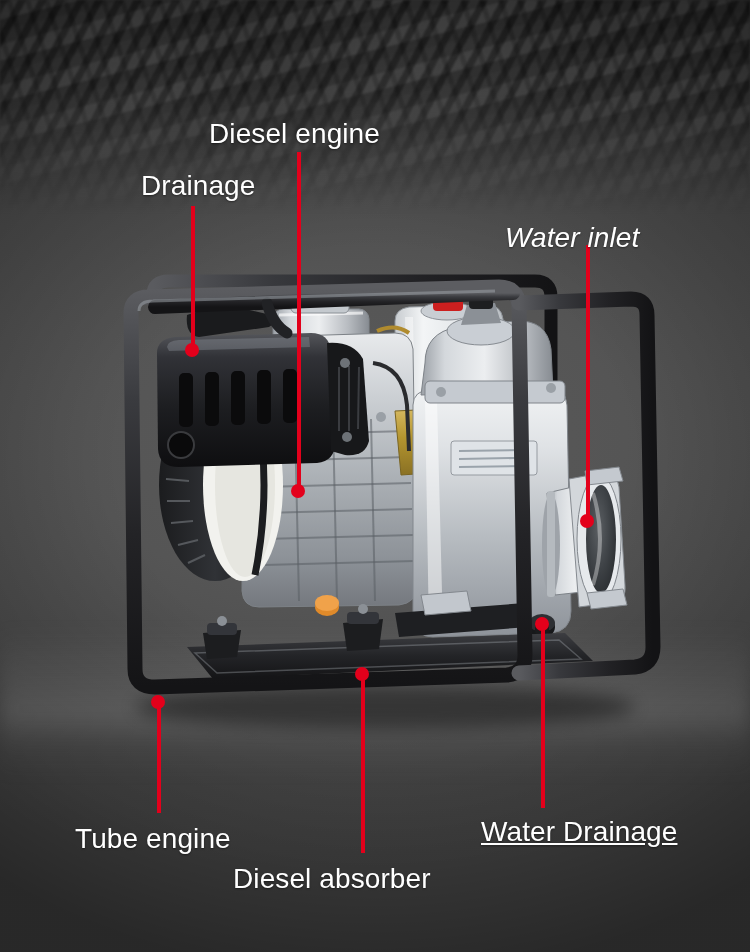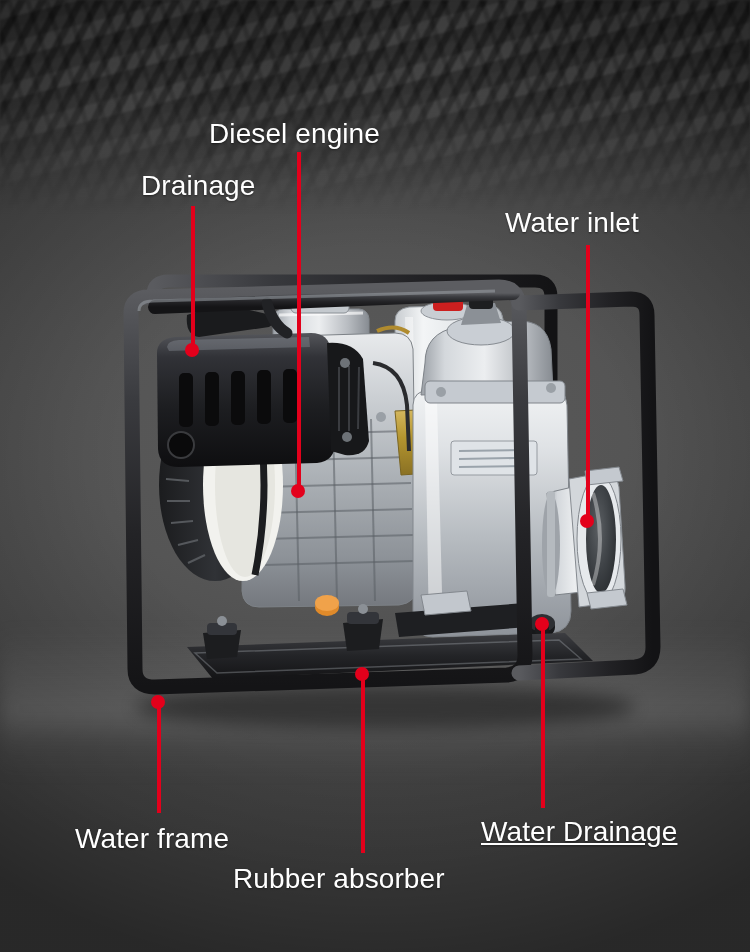--- a/index.html
+++ b/index.html
@@ -320,27 +320,27 @@
   <div class="leader" style="left:297px;top:152px;width:4px;height:340px;"></div>
   <div class="leader-dot" style="left:291px;top:484px;width:14px;height:14px;"></div>
   <div class="callout-label" style="left:209px;top:120px;font-size:28px;">Diesel engine</div>
 
   <div class="leader" style="left:191px;top:206px;width:4px;height:145px;"></div>
   <div class="leader-dot" style="left:185px;top:343px;width:14px;height:14px;"></div>
   <div class="callout-label" style="left:141px;top:172px;font-size:28px;">Drainage</div>
 
   <div class="leader" style="left:586px;top:245px;width:4px;height:277px;"></div>
   <div class="leader-dot" style="left:580px;top:514px;width:14px;height:14px;"></div>
-  <div class="callout-label" style="left:505px;top:209px;font-size:28px;">Water inlet</div>
+  <div class="callout-label" style="left:505px;top:224px;font-size:28px;font-style:italic;">Water inlet</div>
 
   <div class="leader" style="left:157px;top:701px;width:4px;height:112px;"></div>
   <div class="leader-dot" style="left:151px;top:695px;width:14px;height:14px;"></div>
-  <div class="callout-label" style="left:75px;top:825px;font-size:28px;">Water frame</div>
+  <div class="callout-label" style="left:75px;top:825px;font-size:28px;">Tube engine</div>
 
   <div class="leader" style="left:361px;top:673px;width:4px;height:180px;"></div>
   <div class="leader-dot" style="left:355px;top:667px;width:14px;height:14px;"></div>
-  <div class="callout-label" style="left:233px;top:865px;font-size:28px;">Rubber absorber</div>
+  <div class="callout-label" style="left:233px;top:865px;font-size:28px;">Diesel absorber</div>
 
   <div class="leader" style="left:541px;top:623px;width:4px;height:185px;"></div>
   <div class="leader-dot" style="left:535px;top:617px;width:14px;height:14px;"></div>
   <div class="callout-label" style="left:481px;top:818px;font-size:28px;text-decoration:underline;">Water Drainage</div>
 
 </div>
 
 </body></html>

